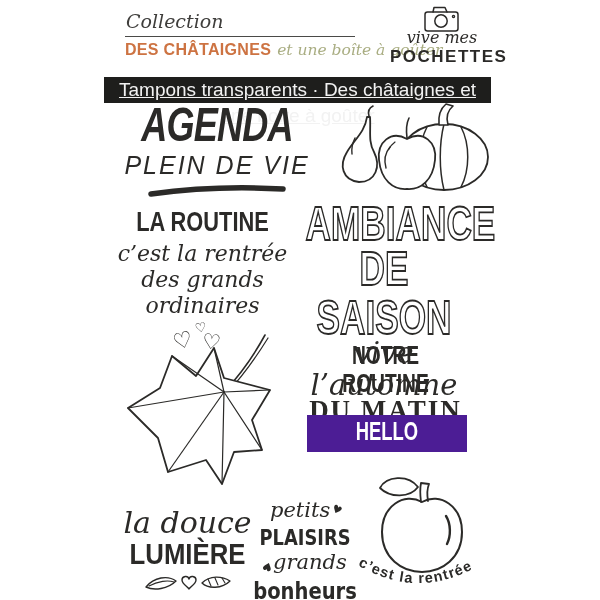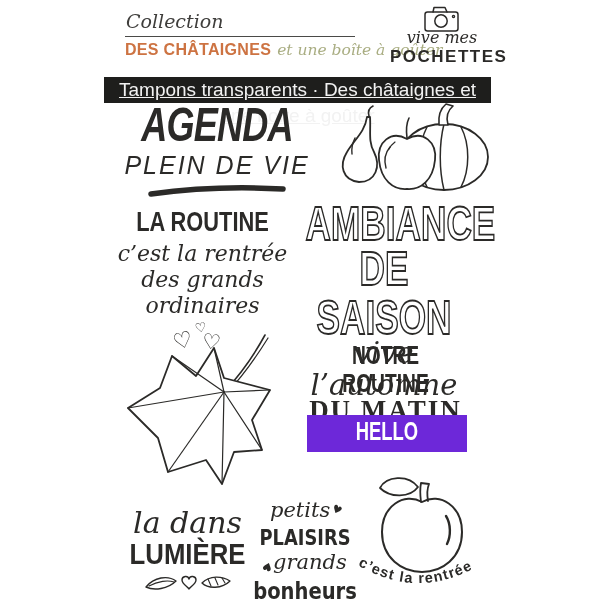--- a/index.html
+++ b/index.html
@@ -150,41 +150,41 @@
     <div class="heavy sans outlined" id="ambiance-l1">AMBIANCE</div>
     <div class="heavy sans outlined" id="ambiance-l2">DE SAISON</div>
     <div class="script" id="ambiance-script">vive l’automne</div>
   </div>
 
   <div class="abs center" id="notre-block">
     <div class="heavy sans" id="notre-l1">NOTRE ROUTINE</div>
     <div class="heavy serif" id="notre-l2">DU MATIN</div>
   </div>
 
-  <div class="abs center" id="hello-box" style="background:#6d28d9;">
+  <div class="abs center" id="hello-box" style="background:#4c1d95;">
     <div class="heavy sans" id="hello-label" style="color:#ffffff">HELLO AUTOMNE</div>
   </div>
 
   <svg class="abs" id="maple" width="180" height="168" viewBox="0 0 180 168">
     <path d="M104,62 C120,45 133,27 145,5" class="ink-stroke" stroke-width="1.6"></path>
     <path d="M106,64 C122,47 135,29 148,8" class="ink-stroke" stroke-width="1.2"></path>
     <path d="M8,78 L40,58 L52,26 L76,46 L94,18 L104,48 L150,60 L132,90 L142,120 L114,122 L102,154 L86,130 L48,142 L38,108 Z" class="ink-fill-white" stroke-width="1.8"></path>
     <g class="ink-stroke" stroke-width="1.2">
       <path d="M104,62 L8,78"></path>
       <path d="M104,62 L52,26"></path>
       <path d="M104,62 L94,18"></path>
       <path d="M104,62 L150,60"></path>
       <path d="M104,62 L142,120"></path>
       <path d="M104,62 L102,154"></path>
       <path d="M104,62 L48,142"></path>
     </g>
   </svg>
 
   <div class="abs center" id="lumiere-block">
-    <div class="script" id="lumiere-script">la dans</div>
+    <div class="script" id="lumiere-script">la douce</div>
     <div class="heavy sans" id="lumiere-title">LUMIÈRE</div>
     <svg id="lumiere-decor" width="96" height="24" viewBox="0 0 96 24">
       <path d="M6,16 C14,6 28,4 36,10 C28,18 14,20 6,16 Z" class="ink-stroke" stroke-width="1.4"></path>
       <path d="M9,15 C18,10 28,9 34,11" class="ink-stroke" stroke-width="1.1"></path>
       <path d="M42,9 C42,5 48,4 49,8 C50,4 56,5 56,9 C56,13 50,16 49,18 C48,16 42,13 42,9 Z" class="ink-stroke" stroke-width="1.4"></path>
       <path d="M62,12 C70,4 82,5 90,10 C82,18 68,18 62,12 Z" class="ink-stroke" stroke-width="1.4"></path>
       <path d="M68,8 L71,15 M75,7 L78,14 M82,7 L85,12" class="ink-stroke" stroke-width="1.1"></path>
     </svg>
   </div>
 

